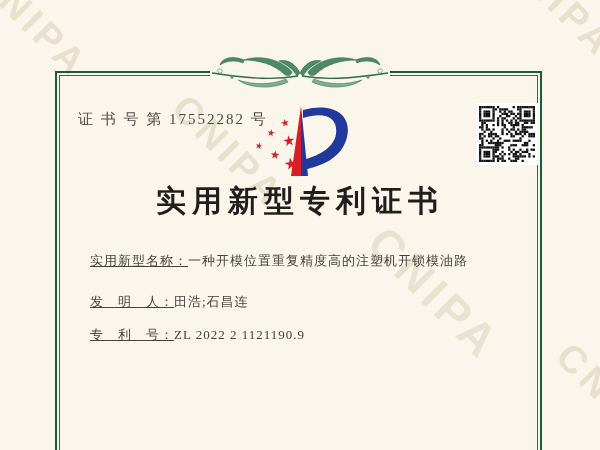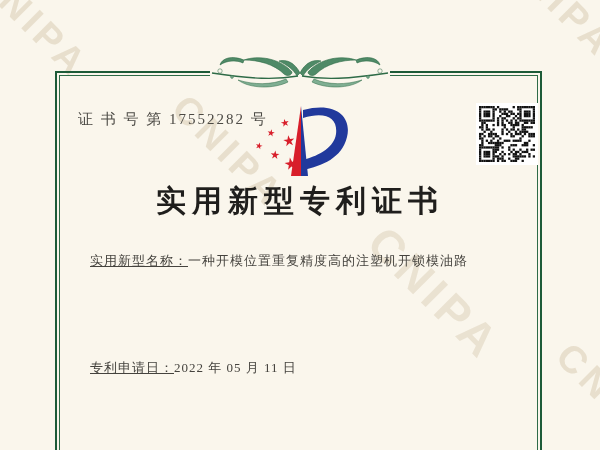--- a/index.html
+++ b/index.html
@@ -428,17 +428,20 @@
         <rect x="35.84" y="53.76" width="2.29" height="2.29" fill="#111111"></rect>
         <rect x="42.56" y="53.76" width="2.29" height="2.29" fill="#111111"></rect>
       </svg>
   </div>
 
   <div class="title">实用新型专利证书</div>
 
   <div class="field-row" style="top:253px">
     <span class="lbl">实用新型名称：</span><span class="val">一种开模位置重复精度高的注塑机开锁模油路</span>
   </div>
-  <div class="field-row" style="top:360px">
-    <span class="lbl">专利申请日：</span><span class="val">2022 年 05 月 11 日</span>
+  <div class="field-row" style="top:294px">
+    <span class="lbl">发　明　人：</span><span class="val">田浩;石昌连</span>
   </div>
+  <div class="field-row" style="top:327px">
+    <span class="lbl">专　利　号：</span><span class="val">ZL 2022 2 1121190.9</span>
+  </div>
 
 </div>
 
 </body></html>

